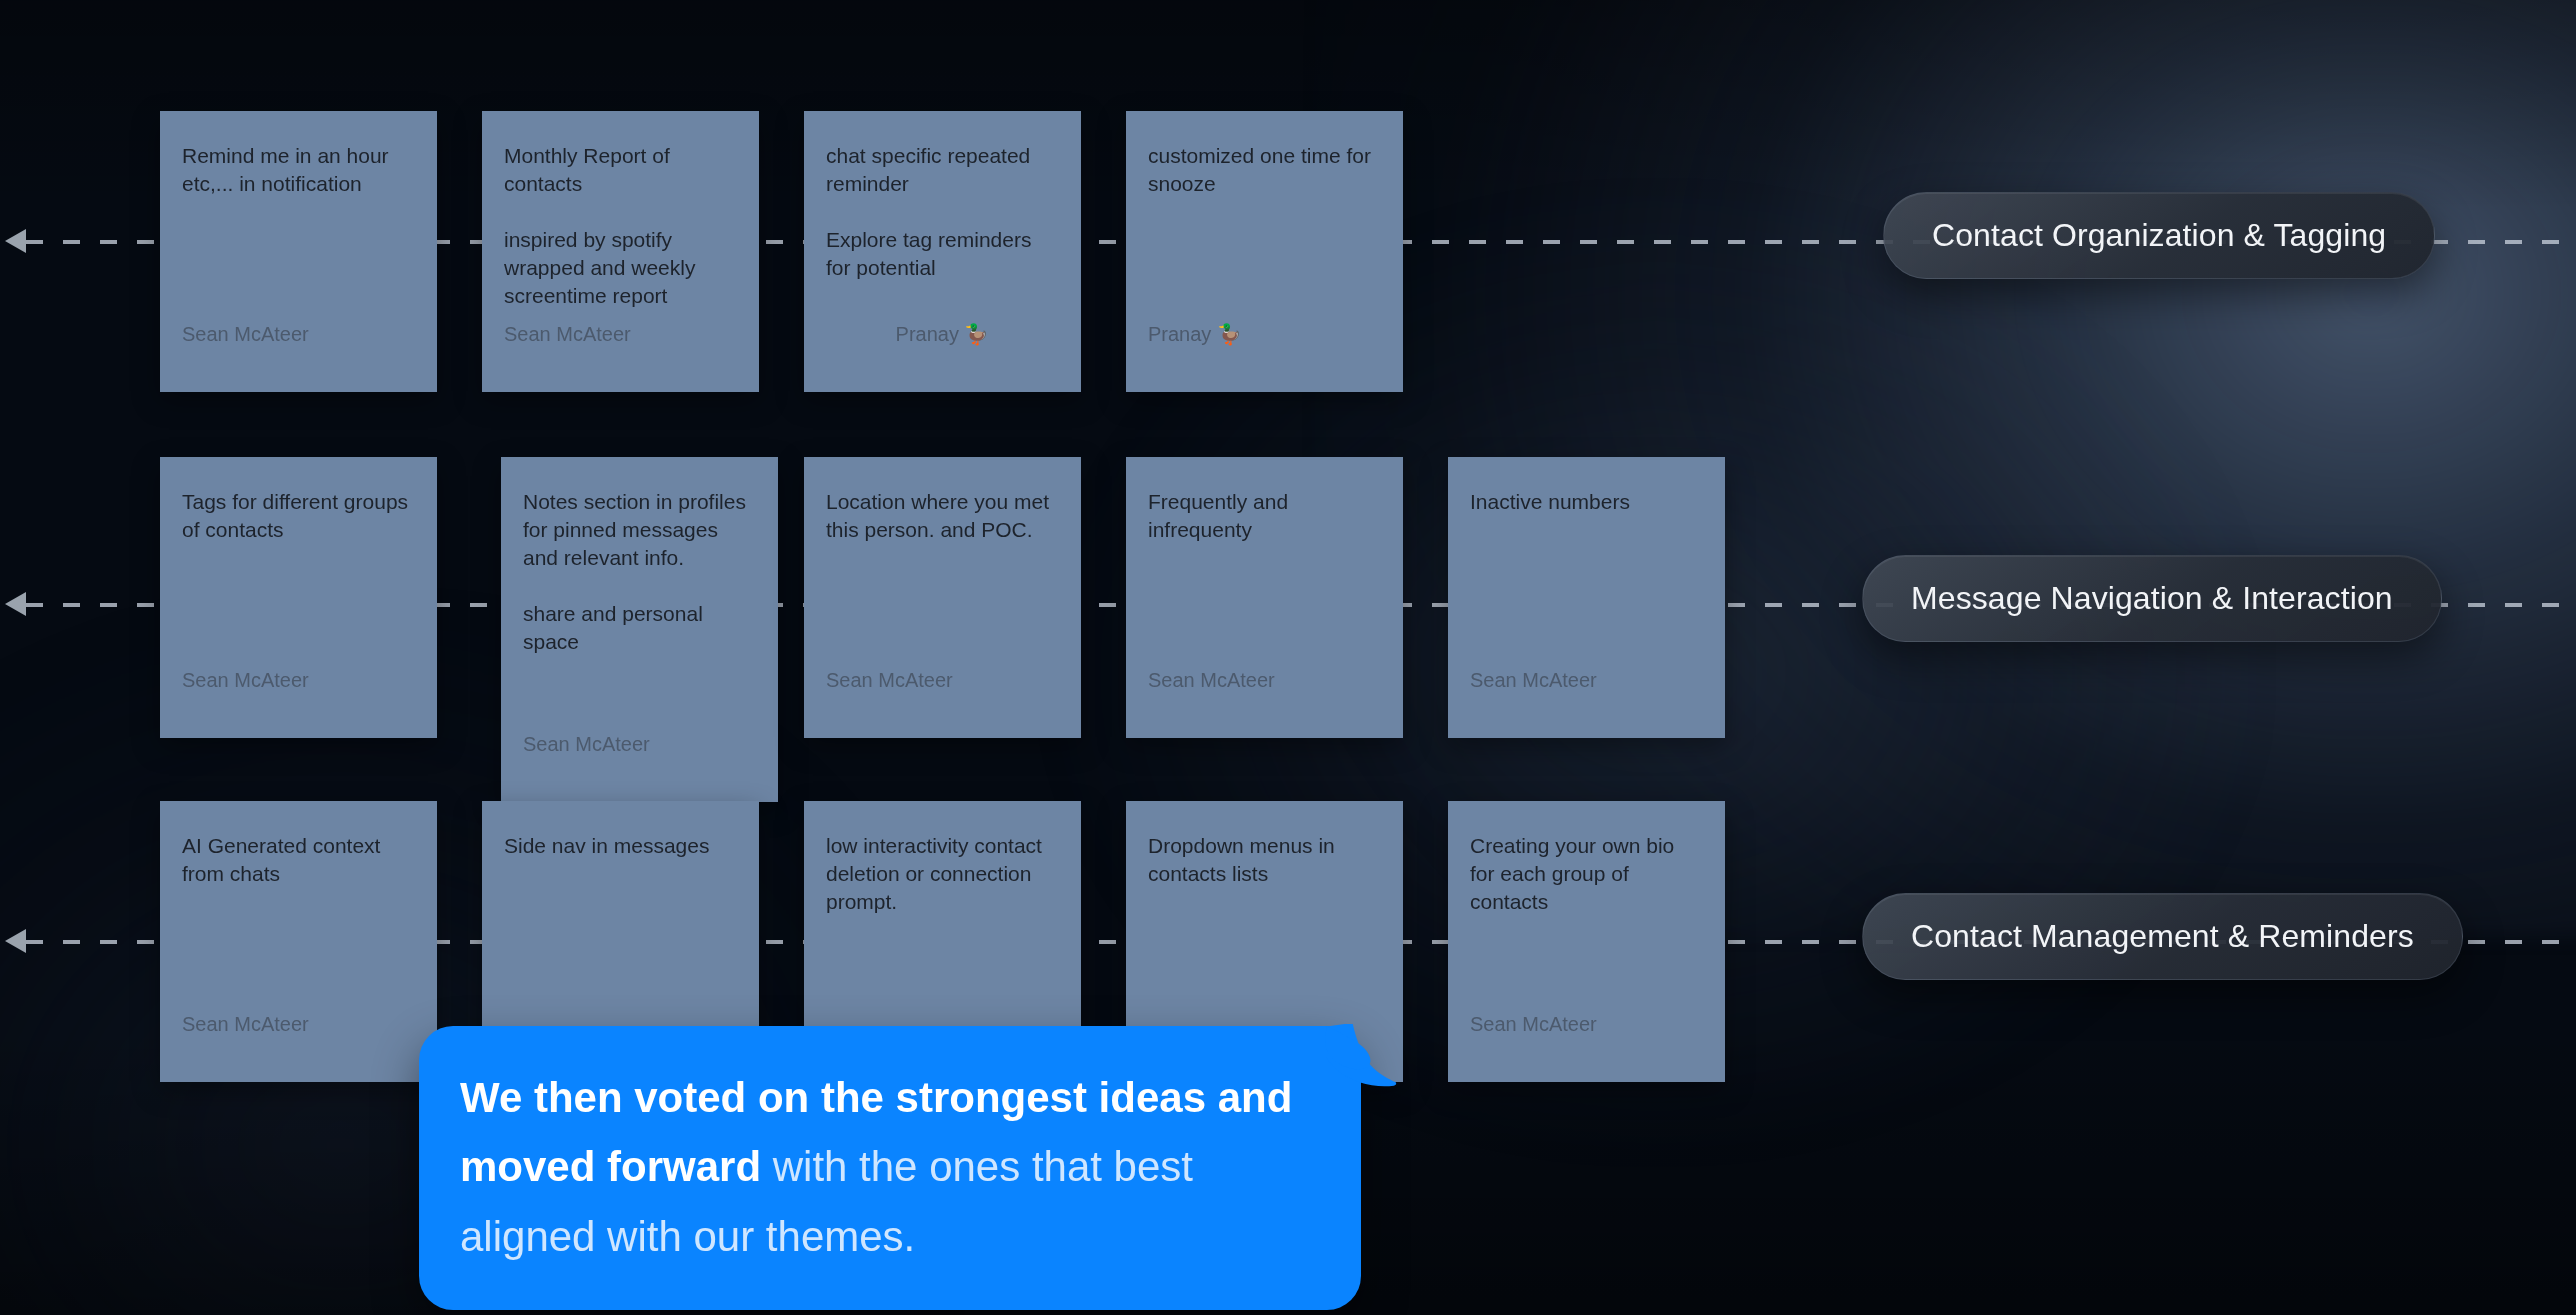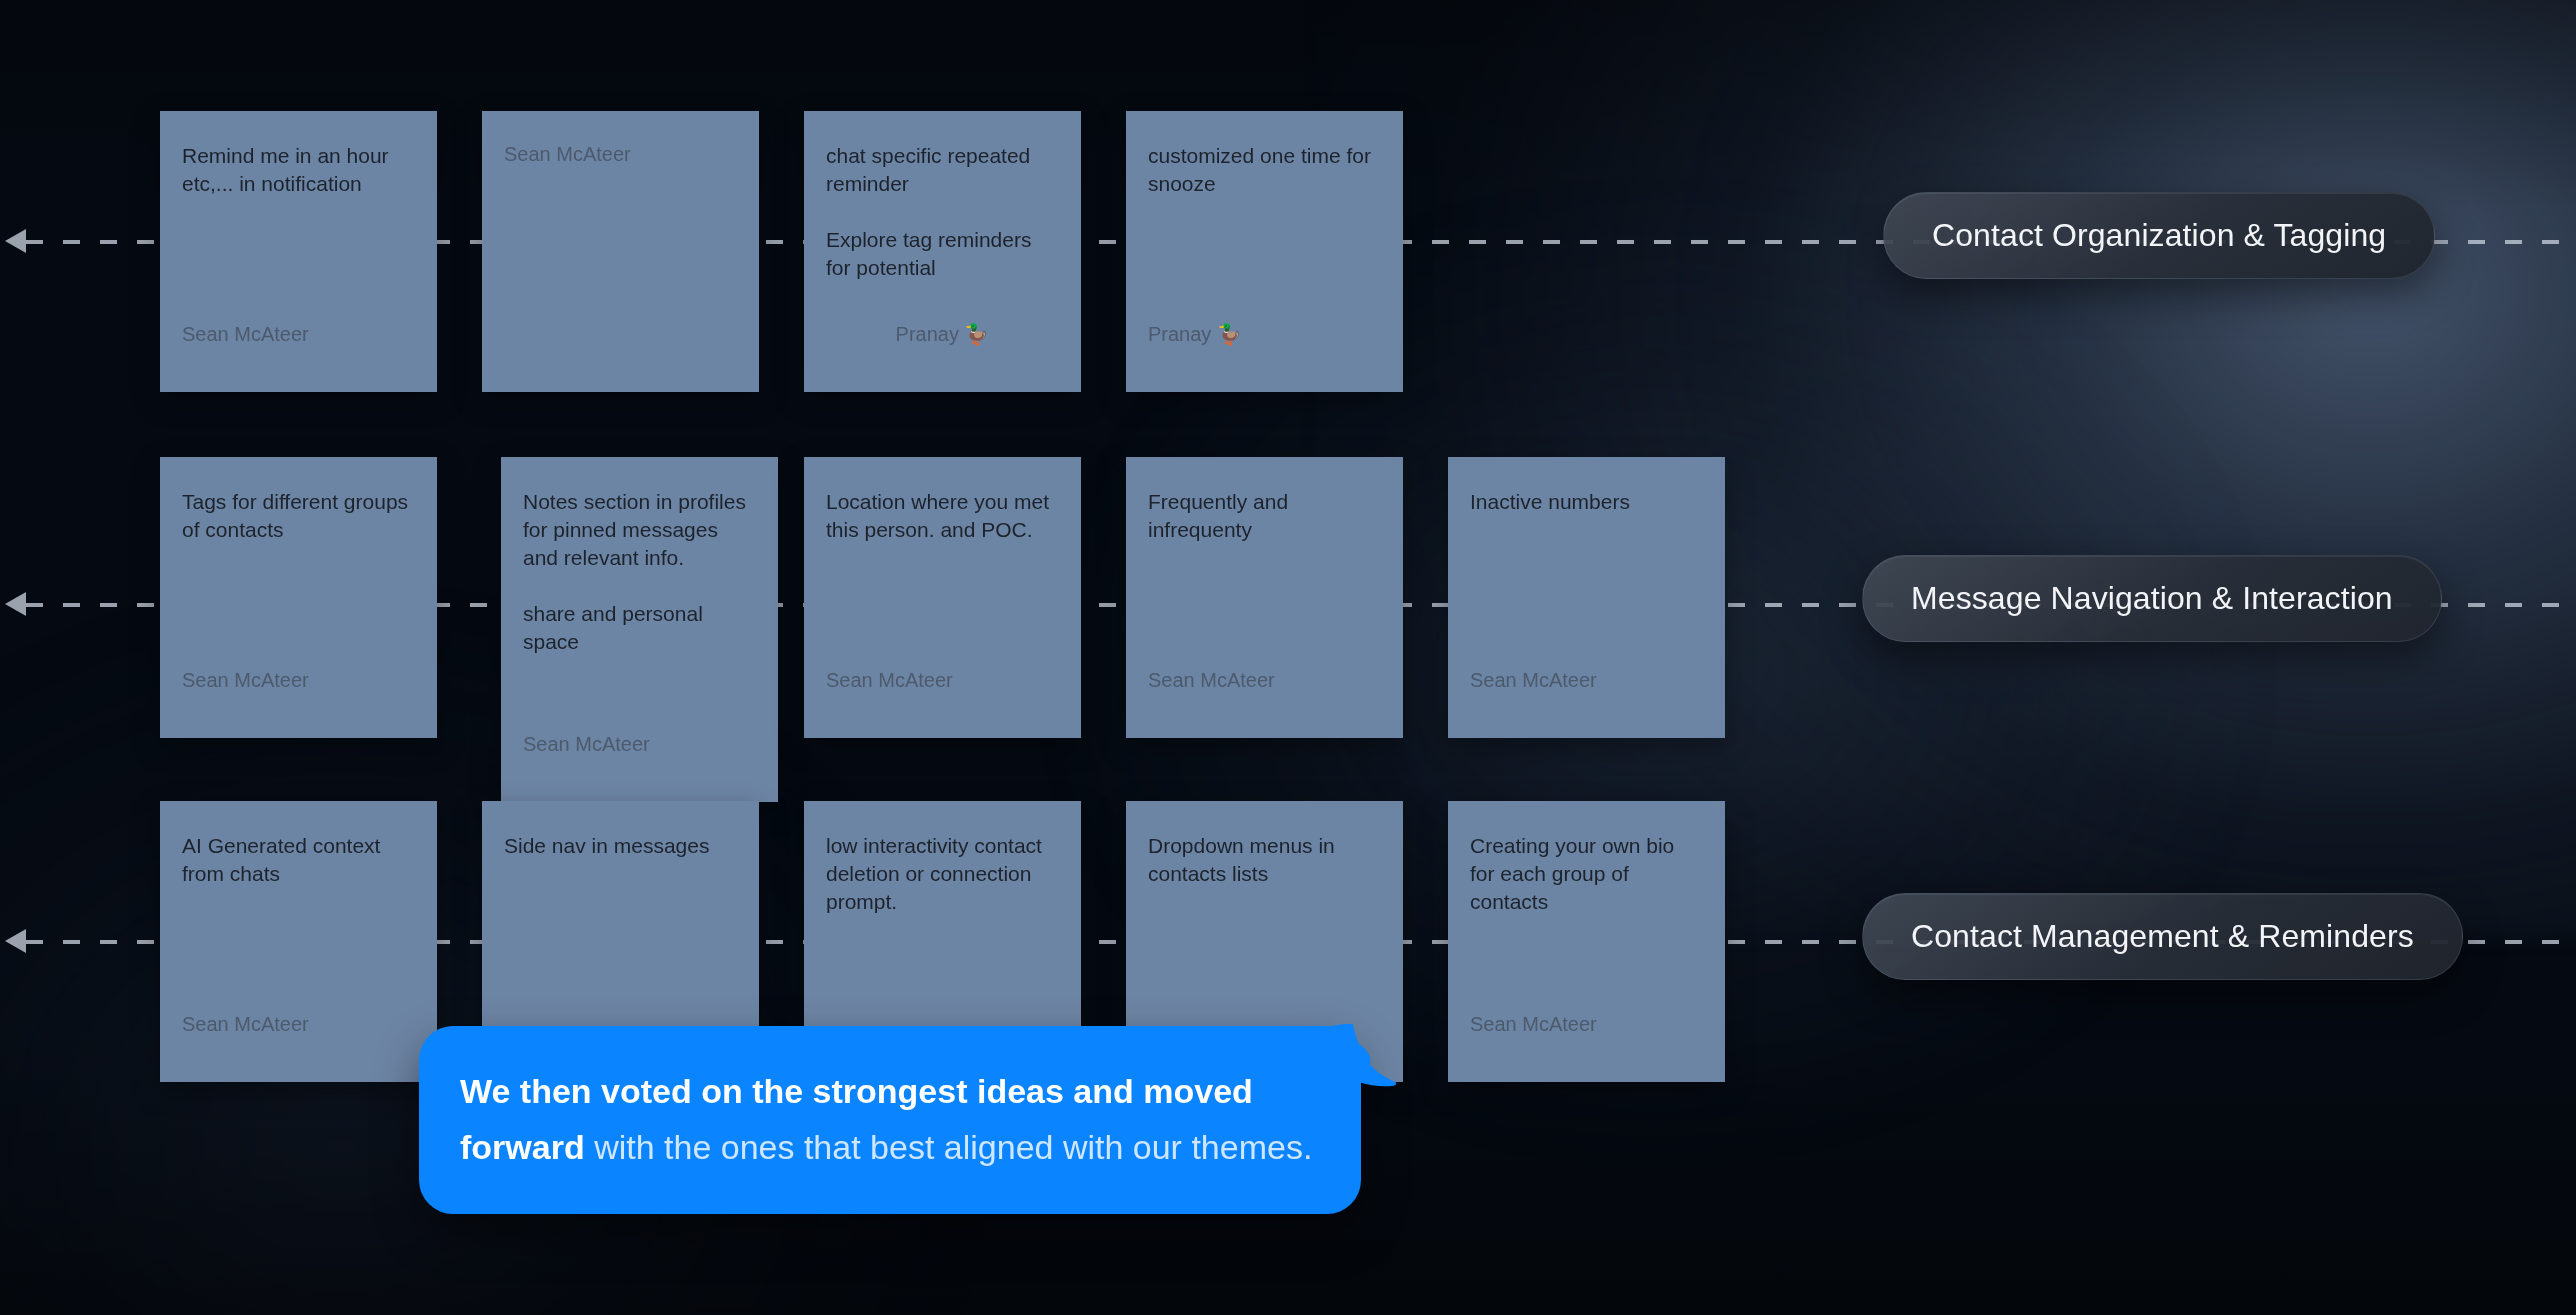--- a/index.html
+++ b/index.html
@@ -149,21 +149,21 @@
     top:-1.7px;
     right:-37px;
     width:73px;
     height:89px;
     overflow:hidden;
     pointer-events:none;
   }
   .bubble-tail svg { display:block; }
   .bubble-text {
     color:#cfe6ff;
-    font-size:34px;
+    font-size:42px;
     line-height:1.65;
     font-weight:400;
   }
   .bubble-text .strong {
     color:#ffffff;
     font-weight:700;
   }
 </style>
 </head>
 <body>
@@ -196,20 +196,23 @@
 </div>
 <div class="pill" style="left:1862px; top:893px;">
   <span>Contact Management &amp; Reminders</span>
 </div>
 
 <div class="card" style="left:160px; top:111px; width:277px; height:281px;">
   <div class="card-body">Remind me in an hour etc,... in notification</div>
   <div class="card-author">Sean McAteer</div>
 </div>
 <div class="card" style="left:482px; top:111px; width:277px; height:281px;">
+  <div class="card-body">Monthly Report of contacts
+
+inspired by spotify wrapped and weekly screentime report</div>
   <div class="card-author">Sean McAteer</div>
 </div>
 <div class="card" style="left:804px; top:111px; width:277px; height:281px;align-items:center;">
   <div class="card-body">chat specific repeated reminder
 
 Explore tag reminders for potential</div>
   <div class="card-author">Pranay 🦆</div>
 </div>
 <div class="card" style="left:1126px; top:111px; width:277px; height:281px;">
   <div class="card-body">customized one time for snooze</div>

